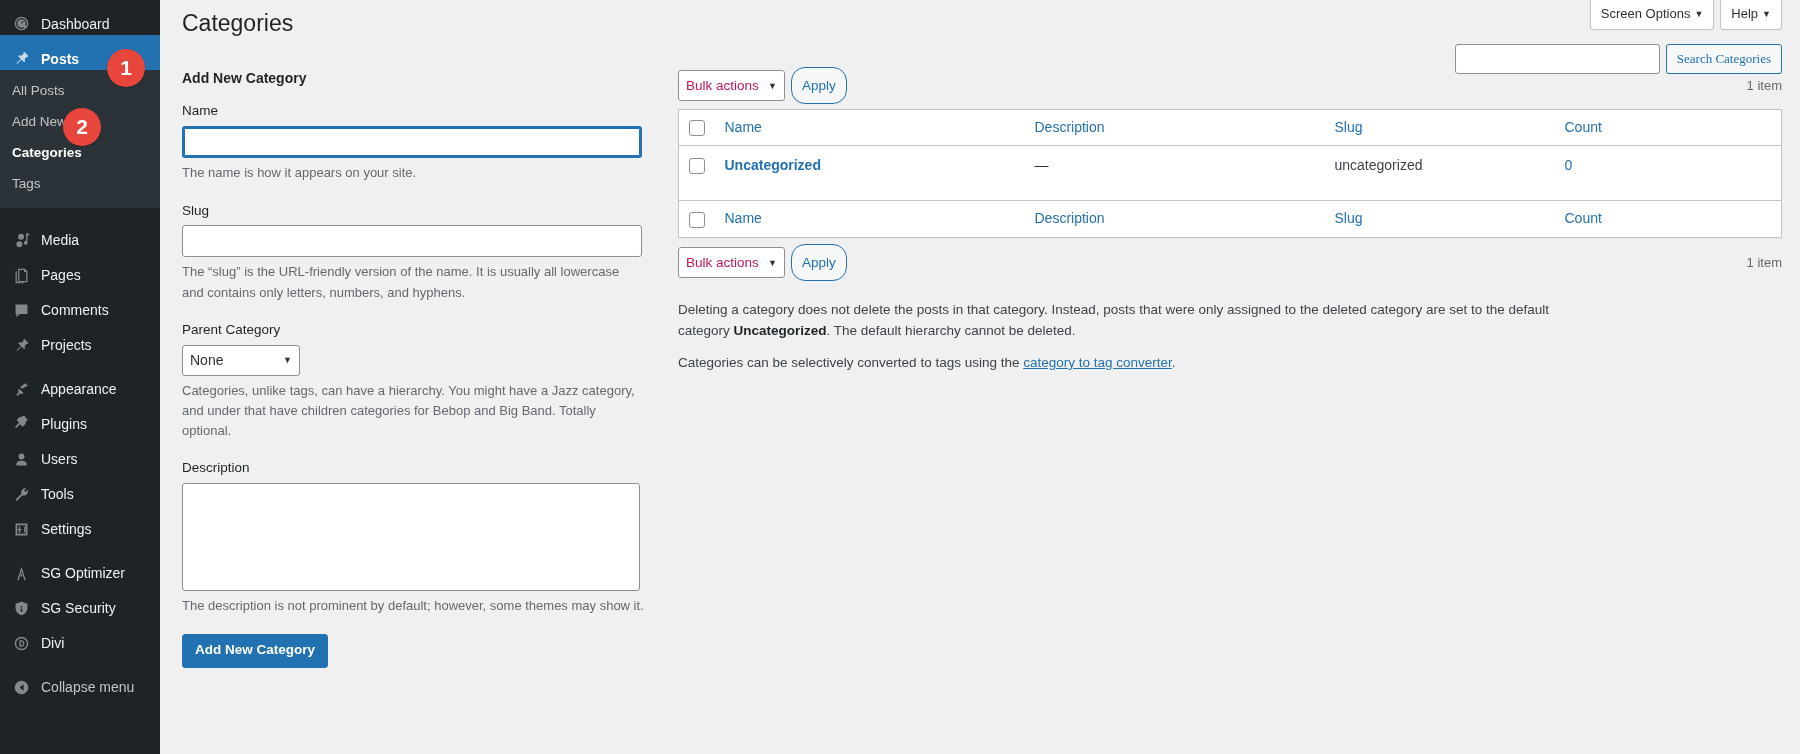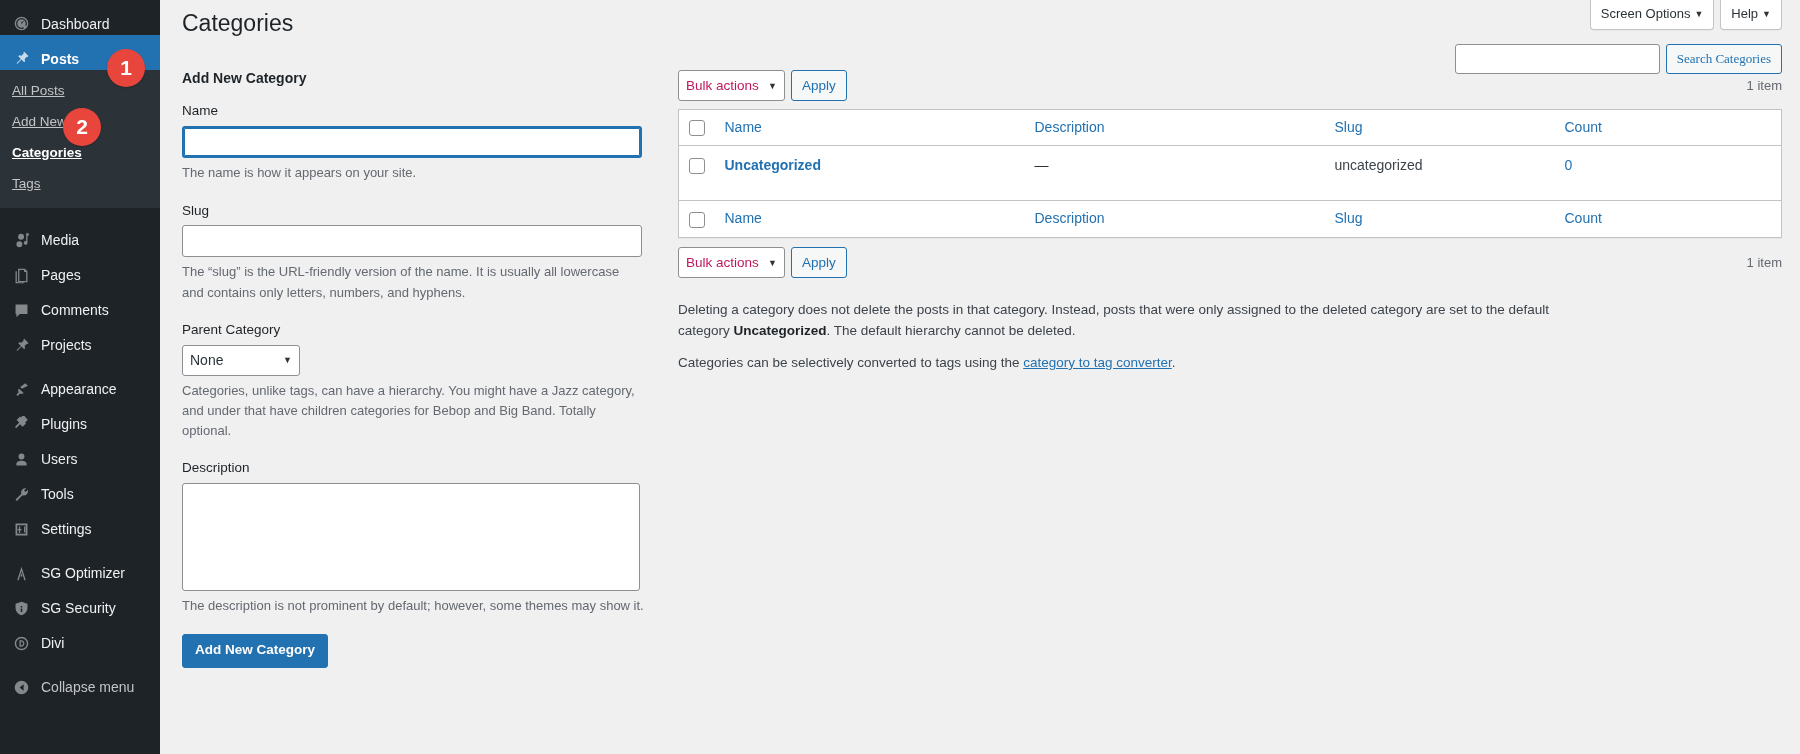--- a/index.html
+++ b/index.html
@@ -54,21 +54,20 @@
   .menu-sep { height: 9px; }
 
   .submenu { background: #2c3338; padding: 6px 0 8px 0; }
   .submenu .sub-item {
     display: block;
     padding: 6px 0 6px 12px;
     font-size: 13.5px;
     color: #c3c4c7;
     cursor: pointer;
     line-height: 1.4;
-    text-decoration: underline;
   }
   .submenu .sub-item.current { color: #fff; font-weight: 700; }
 
   .collapse-item { color: #c3c4c7; }
   .collapse-item .mi-icon svg { fill: #a7aaad; }
 
   
   #main {
     flex: 1;
     position: relative;
@@ -252,25 +251,25 @@
     border: 1px solid #8c8f94;
     border-radius: 3px;
     background: #fff;
     padding: 0 22px 0 7px;
     font-size: 13.5px;
     color: #be185d;
     cursor: pointer;
     font-family: "Liberation Sans", sans-serif;
   }
   .btn-secondary {
-    height: 31px;
+    height: 37px;
     background: #f6f7f7;
     border: 1px solid #2271b1;
     color: #2271b1;
-    border-radius: 3px;
+    border-radius: 14px;
     padding: 0 10px;
     font-size: 13.5px;
     cursor: pointer;
     margin-left: 6px;
     font-family: "Liberation Sans", sans-serif;
   }
   .displaying-num {
     position: absolute;
     right: 0;
     font-size: 13px;

